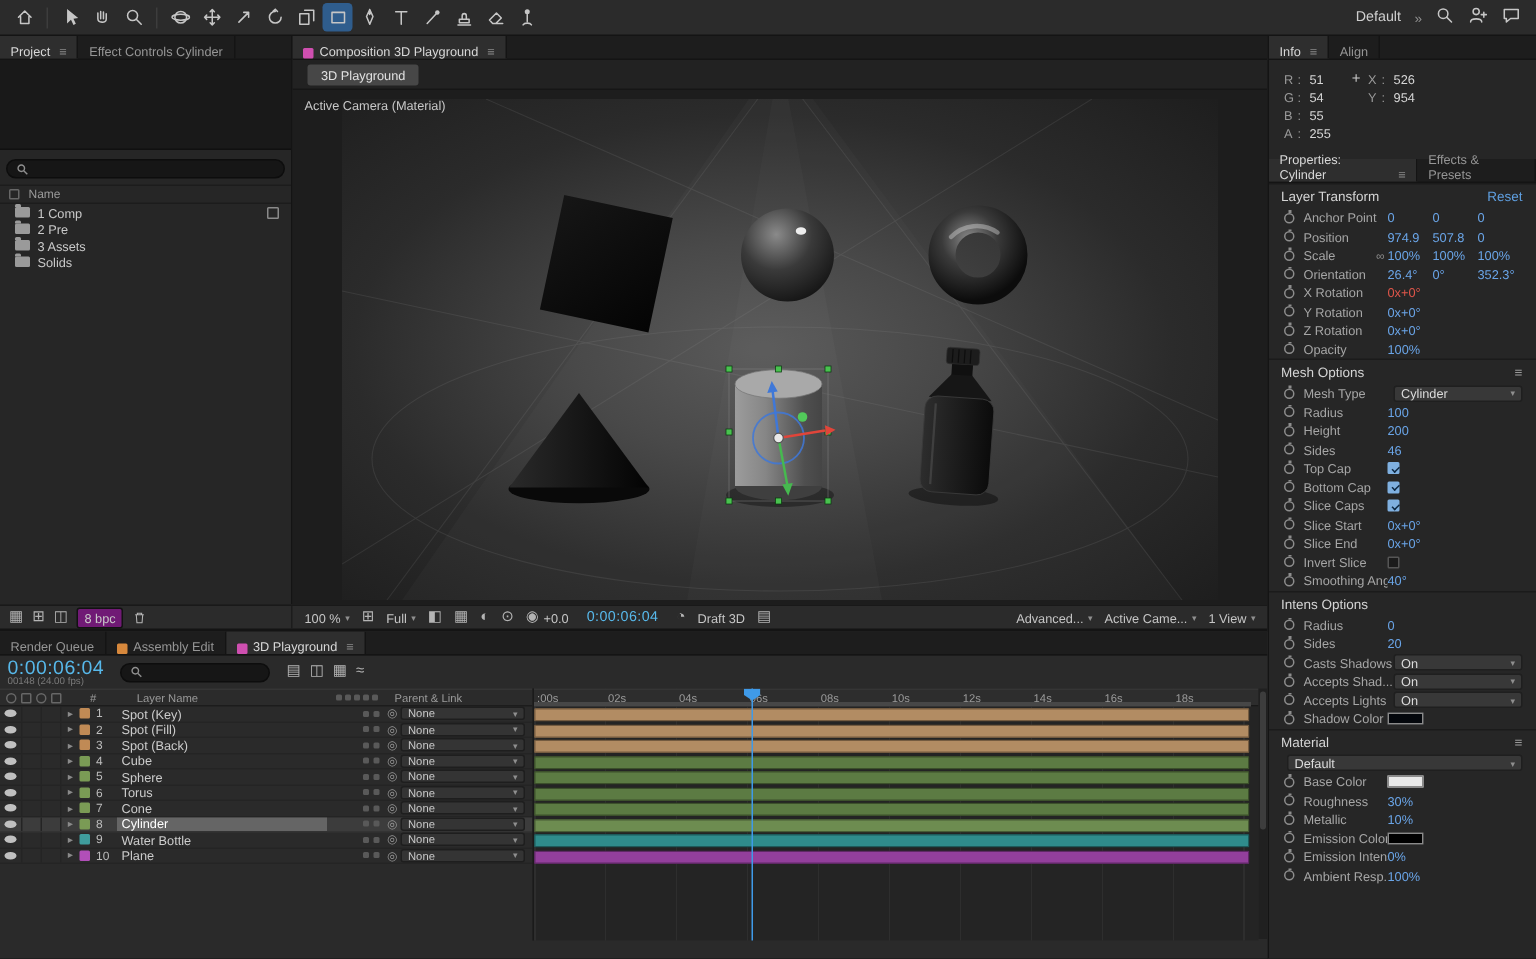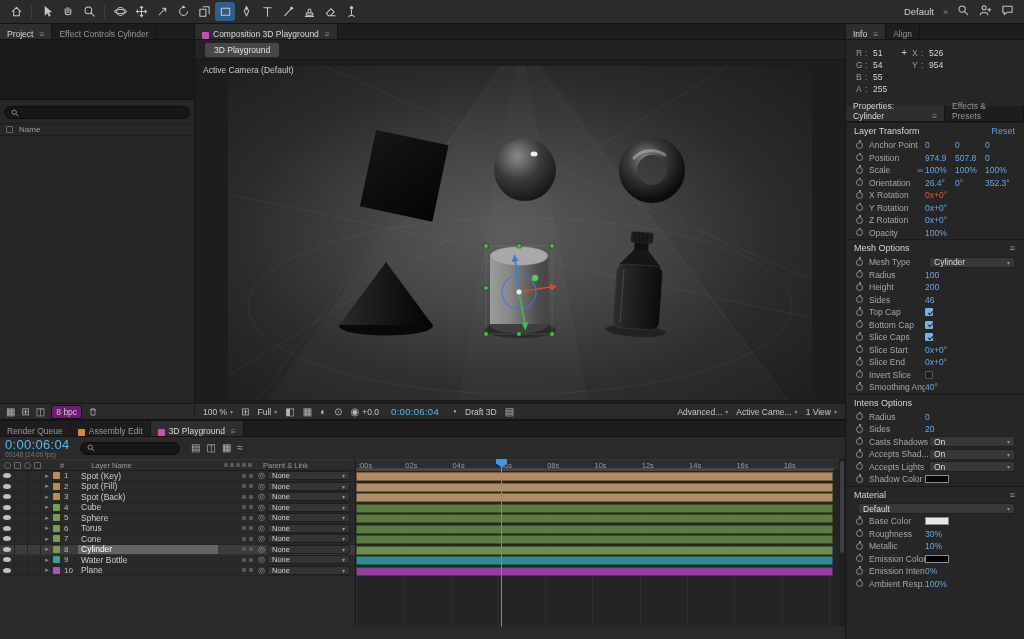--- a/index.html
+++ b/index.html
@@ -260,36 +260,62 @@
       <svg viewBox="0 0 10 10">
           <circle cx="4" cy="4" r="2.7"></circle>
           <path d="M6,6 L9,9"></path>
         </svg>
       <input placeholder="" style="">
     </div>
     <div class="proj-header">
       <span class="sqi"></span>
       <span>Name</span>
     </div>
+    <div>
+
+        <div class="pitem">
+          <span class="folder"></span>
+          <span>1 Comp</span>
+          <span class="badge on"></span>
+        </div>
+
+        <div class="pitem">
+          <span class="folder"></span>
+          <span>2 Pre</span>
+
+        </div>
+
+        <div class="pitem">
+          <span class="folder"></span>
+          <span>3 Assets</span>
+
+        </div>
+
+        <div class="pitem">
+          <span class="folder"></span>
+          <span>Solids</span>
+
+        </div>
+      </div>
   </div>
 
   <div class="comp-panel">
     <div class="tabstrip">
 
         <div class="tab on">
           <span class="chip on" style="background: rgb(207, 79, 176);"></span>
           <span>Composition 3D Playground</span>
           <span class="menu">≡</span>
         </div>
       </div>
     <div class="bc-strip">
       <span class="bc-chip">3D Playground</span>
     </div>
     <div class="viewer">
-      <span class="view-label">Active Camera (Default)</span>
+      <span class="view-label">Active Camera (Material)</span>
       <div class="canvas">
         <svg width="584" height="334" viewBox="0 0 584 334">
           <defs>
             <radialGradient id="g-bg" cx="48%" cy="50%" r="72%">
               <stop offset="0%" stop-color="#565656"></stop>
                 <stop offset="30%" stop-color="#454545"></stop>
               <stop offset="65%" stop-color="#2b2b2b"></stop>
                 <stop offset="100%" stop-color="#1e1e1e"></stop>
             </radialGradient>
             <radialGradient id="g-sph" cx="38%" cy="28%" r="85%">

